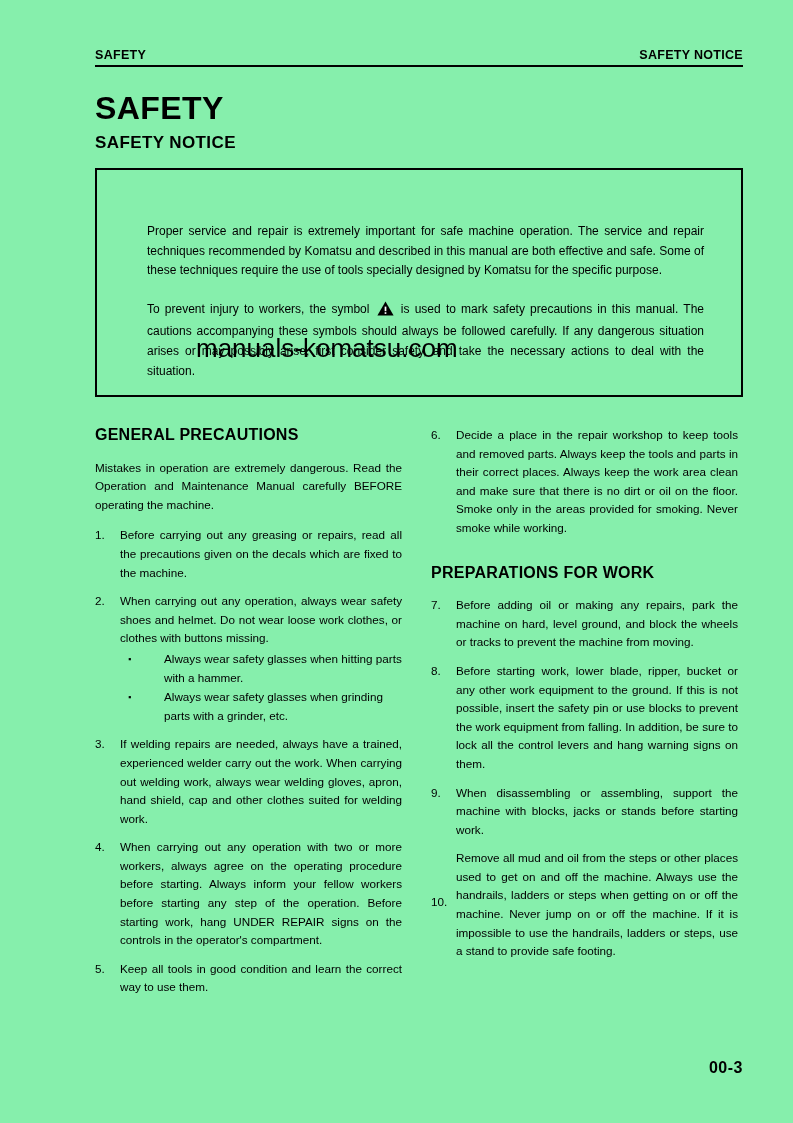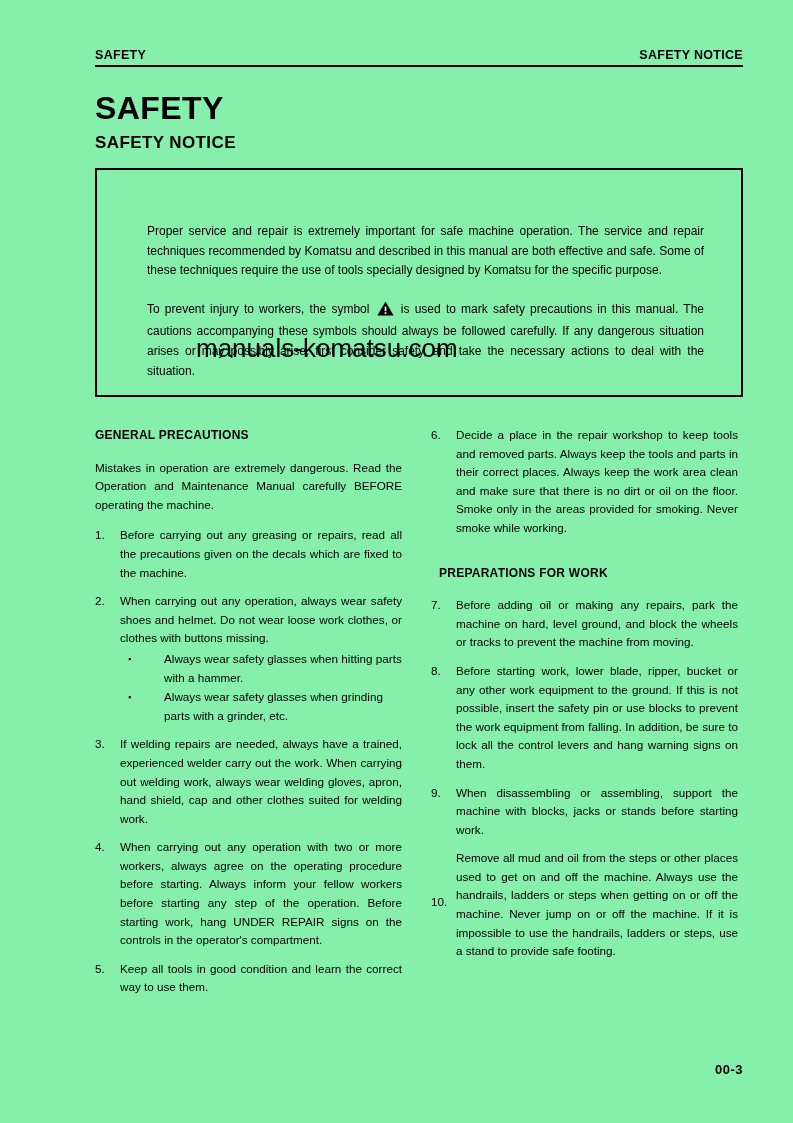--- a/index.html
+++ b/index.html
@@ -113,28 +113,27 @@
     position: absolute;
     top: 426px;
     width: 307px;
     font-size: 11.7px;
     line-height: 18.6px;
   }
   .col-left  { left: 95px; }
   .col-right { left: 431px; }
 
   .sec-head {
-    font-size: 12px;
+    font-size: 16px;
     font-weight: bold;
     letter-spacing: 0.25px;
     margin: 0 0 14px 0;
   }
   .sec-head.spaced {
     margin-top: 26px;
-    margin-left: 8px;
   }
   .intro {
     margin: 0 0 12px 0;
     text-align: justify;
   }
   ol.num-list {
     list-style: none;
     margin: 0;
     padding: 0;
   }
@@ -174,21 +173,21 @@
     left: 8px;
     top: 0;
     font-size: 9px;
   }
 
   
   .page-number {
     position: absolute;
     right: 50px;
     bottom: 46px;
-    font-size: 13px;
+    font-size: 16px;
     font-weight: bold;
     letter-spacing: 0.5px;
   }
 </style>
 </head>
 <body>
 
 <div class="page">
 
   <div class="running-header">

